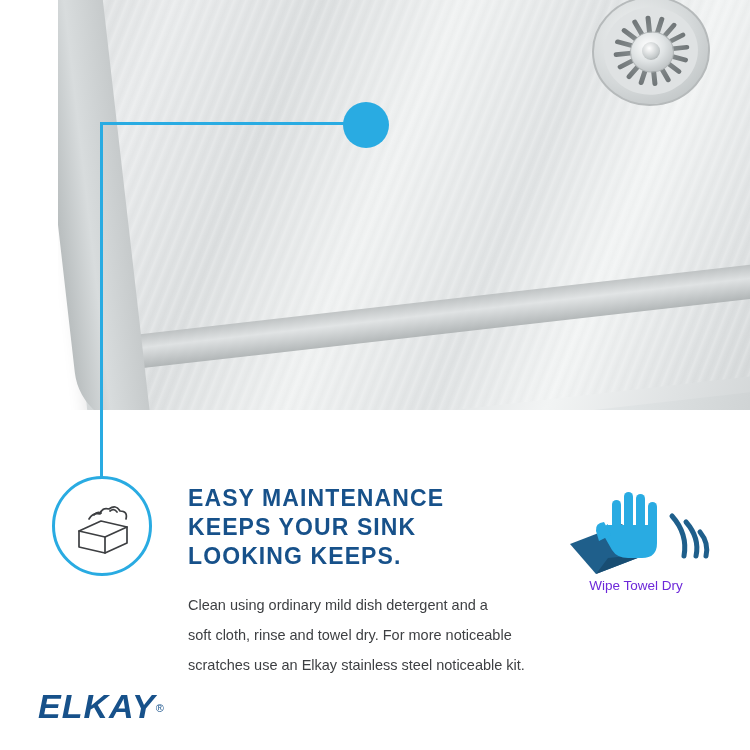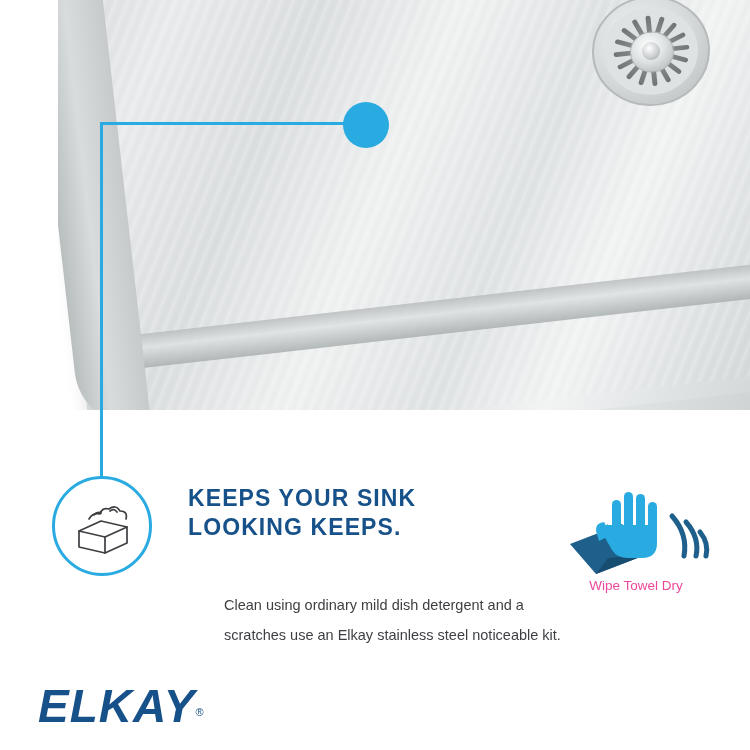--- a/index.html
+++ b/index.html
@@ -247,53 +247,53 @@
   }
   .body-copy {
     position: absolute;
     left: 188px;
     top: 590px;
     width: 378px;
     color: #3d3f42;
     font-size: 14.5px;
     line-height: 30px;
   }
-  .body-copy div { white-space: nowrap; margin-left: 36px; }
+  .body-copy div { white-space: nowrap; }
 
   
   .wipe-wrap {
     position: absolute;
     left: 556px;
     top: 488px;
     width: 160px;
     height: 100px;
   }
   .wipe-label {
     position: absolute;
     left: 556px;
     top: 578px;
     width: 160px;
     text-align: center;
-    color: #ec4899;
+    color: #6d28d9;
     font-size: 13.5px;
   }
 
   
   .logo {
     position: absolute;
     left: 38px;
     top: 686px;
     width: 170px;
     height: 40px;
   }
   .logo-text {
     font-family: "Liberation Sans", sans-serif;
     font-weight: bold;
     font-style: italic;
-    font-size: 46px;
+    font-size: 34px;
     letter-spacing: 1px;
     color: #17518a;
     line-height: 40px;
   }
   .logo-reg {
     font-size: 11px;
     vertical-align: super;
     font-style: normal;
     font-weight: normal;
   }
@@ -349,26 +349,28 @@
         <path d="M24 52 L50 58 L50 74"></path>
         <path d="M50 58 L72 48"></path>
         <path d="M34 40 q4 -7 11 -5 q2 -7 9 -5 q7 -5 11 2 q8 0 6 8"></path>
         <path d="M39 36 q3 -4 7 -2"></path>
         <path d="M55 32 q4 -3 7 1"></path>
       </g>
     </svg>
   </div>
 
   <div class="headline">
+    <div>EASY MAINTENANCE</div>
     <div>KEEPS YOUR SINK</div>
     <div>LOOKING KEEPS.</div>
   </div>
 
   <div class="body-copy">
     <div>Clean using ordinary mild dish detergent and a</div>
+    <div>soft cloth, rinse and towel dry. For more noticeable</div>
     <div>scratches use an Elkay stainless steel noticeable kit.</div>
   </div>
 
   <div class="wipe-wrap">
     <svg width="160" height="100" viewBox="0 0 160 100">
 
       <path d="M14 56 L66 36 L92 66 L40 86 Z" fill="#1f5f8b"></path>
       <path d="M40 86 L52 70 L92 66" fill="#184d72"></path>
 
       <g fill="#29abe2">

